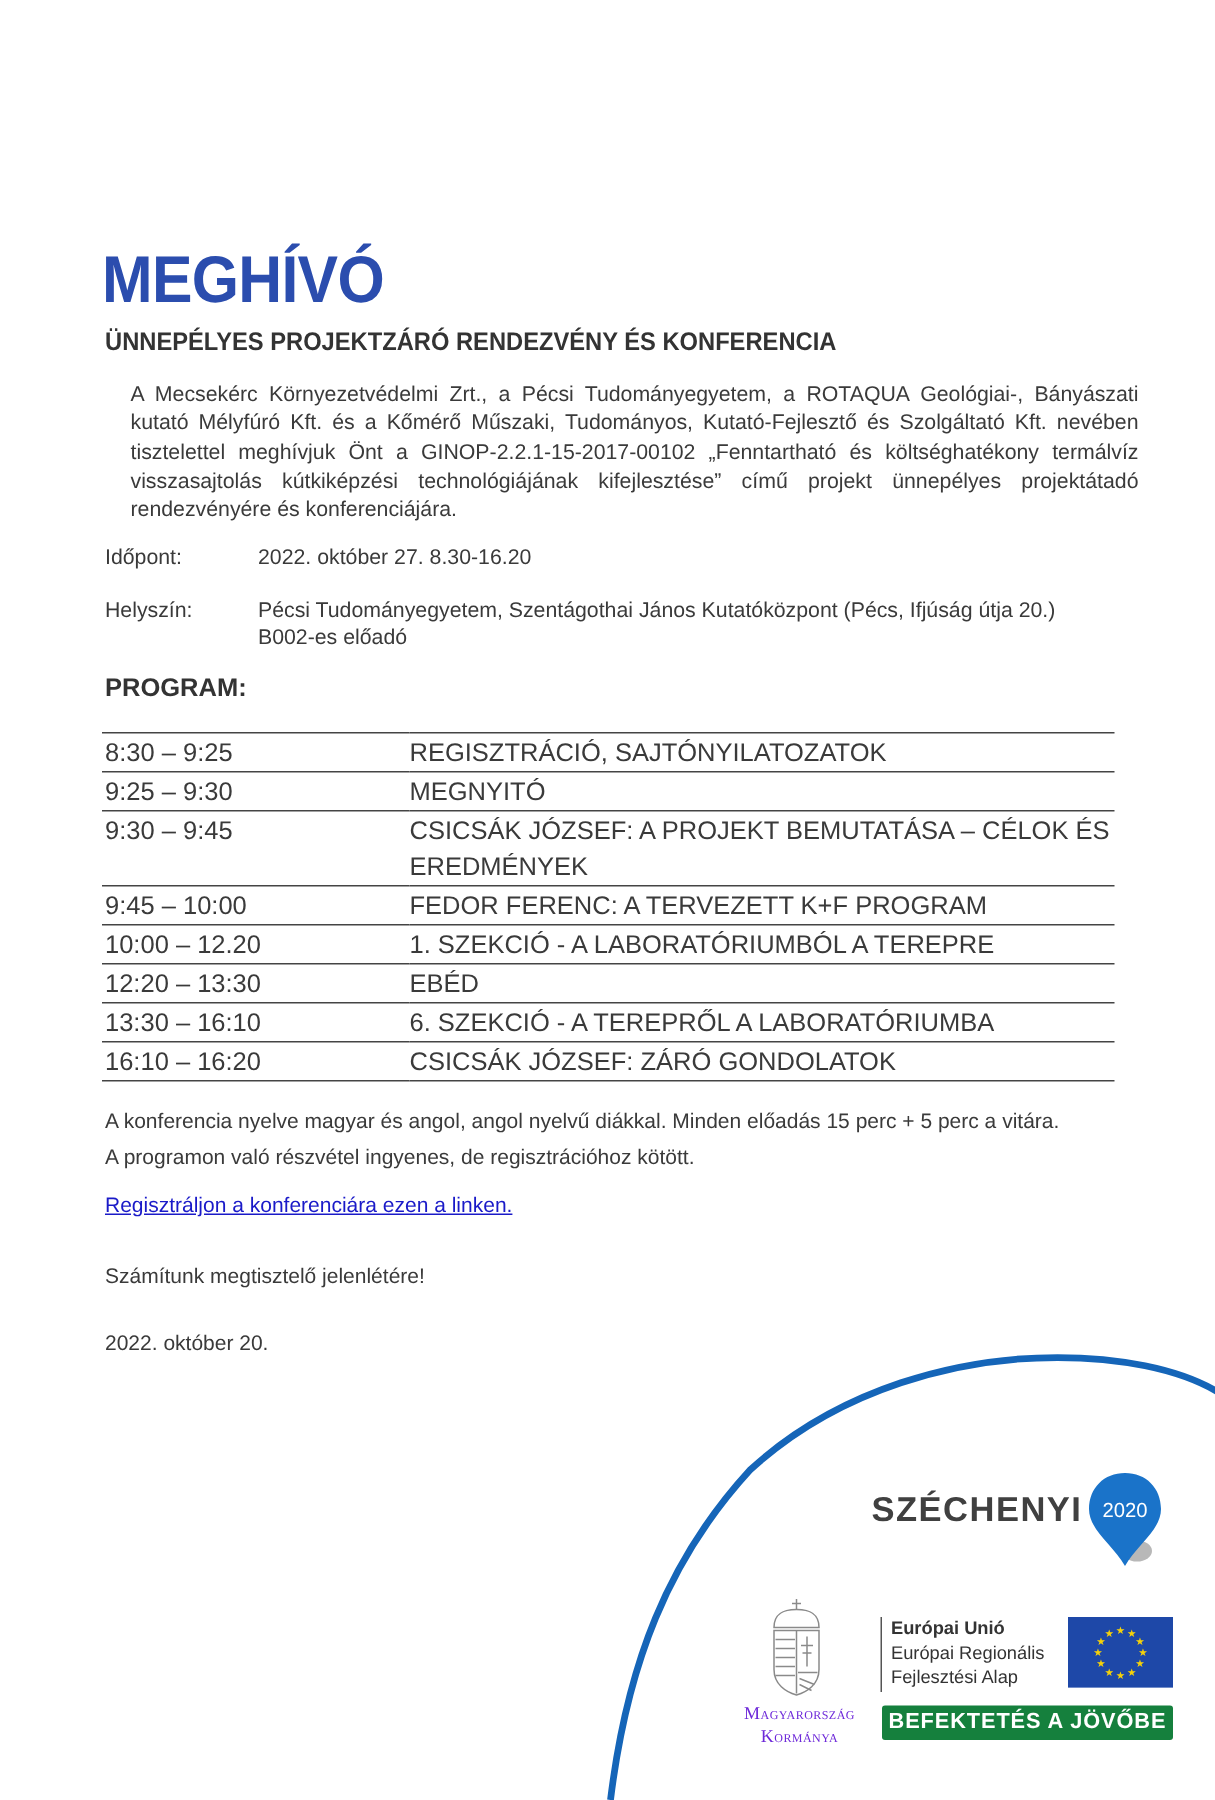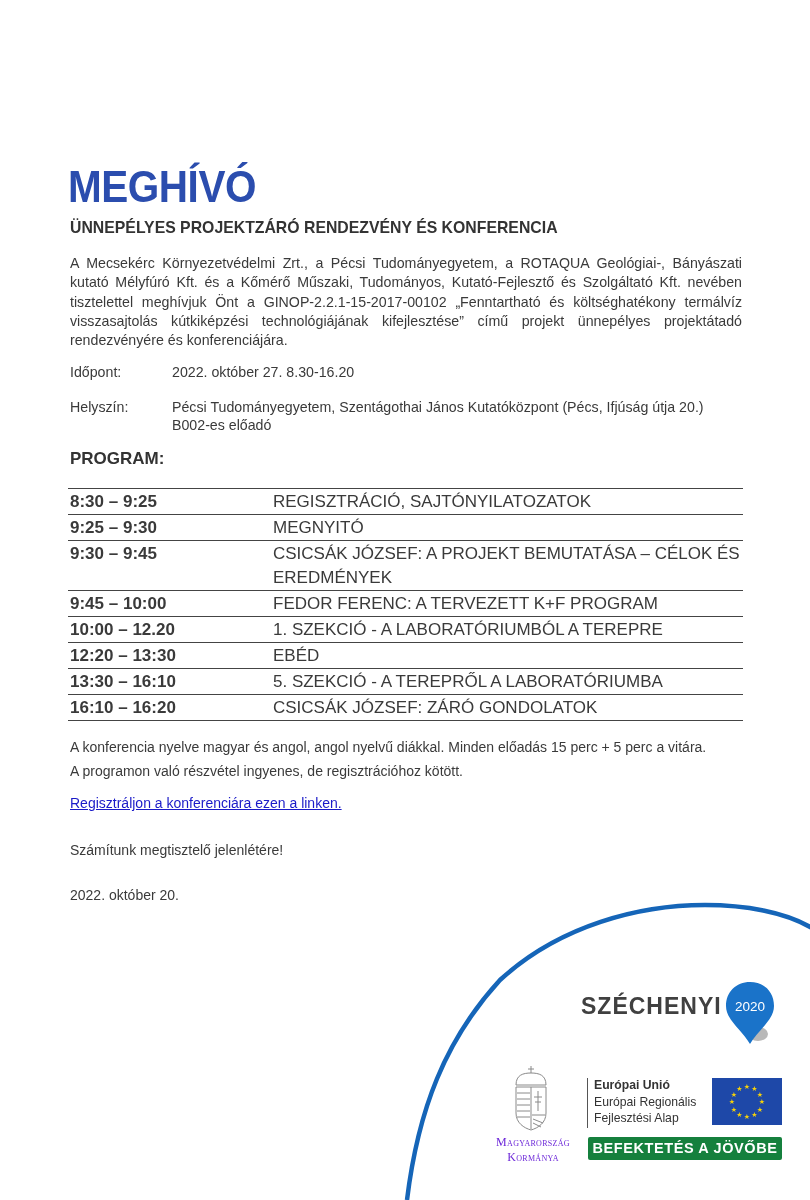--- a/index.html
+++ b/index.html
@@ -12,39 +12,39 @@
     .title {
       left: 68px; top: 162px; font-size: 44px; font-weight: bold;
       color: #2b4dae; letter-spacing: -0.5px; line-height: 50px;
       transform: scaleX(0.92); transform-origin: left;
     }
     .subtitle {
       left: 70px; top: 218px; font-size: 17px; font-weight: bold; color: #333;
       transform: scaleX(0.93); transform-origin: left; white-space: nowrap;
     }
     .intro {
-      left: 70px; top: 254px; width: 672px; font-size: 14.2px; line-height: 19.3px;
+      left: 87px; top: 254px; width: 672px; font-size: 14.2px; line-height: 19.3px;
       text-align: justify; color: #3a3a3a;
     }
     .label, .value { font-size: 14.2px; line-height: 19px; color: #3a3a3a; }
     .label { left: 70px; }
     .value { left: 172px; }
     .program-heading {
       left: 70px; top: 449px; font-size: 17px; font-weight: bold; color: #333;
     }
     .schedule {
       left: 68px; top: 488px; width: 675px;
       border-collapse: collapse;
     }
     .schedule td {
       border-top: 1.5px solid #444; padding: 0; vertical-align: top;
       font-size: 17px; line-height: 24px; color: #3a3a3a; padding-top: 1px; padding-bottom: 0px;
     }
     .schedule tr:last-child td { border-bottom: 1.5px solid #444; }
-    .schedule td.time { width: 203px; padding-left: 2px; font-weight: bold; }
+    .schedule td.time { width: 203px; padding-left: 2px; }
     .schedule td.desc { transform-origin: left; }
     .note { left: 70px; font-size: 14px; color: #3a3a3a; white-space: nowrap; }
     .link { left: 70px; font-size: 14px; color: #1a1ac8; text-decoration: underline; white-space: nowrap; cursor: pointer; }
     .arc-svg { left: 0; top: 0; width: 810px; height: 1200px; pointer-events: none; }
     .szechenyi {
       left: 581px; top: 993px; font-size: 23px; font-weight: bold; color: #404040; letter-spacing: 1px;
     }
     .pin { left: 724px; top: 980px; width: 52px; height: 66px; }
     .coat { left: 508px; top: 1065px; width: 46px; height: 66px; }
     .gov-text {
@@ -103,21 +103,21 @@
       <tr>
         <td class="time">10:00 – 12.20</td>
         <td class="desc">1. SZEKCIÓ - A LABORATÓRIUMBÓL A TEREPRE</td>
       </tr>
       <tr>
         <td class="time">12:20 – 13:30</td>
         <td class="desc">EBÉD</td>
       </tr>
       <tr>
         <td class="time">13:30 – 16:10</td>
-        <td class="desc">5. SZEKCIÓ - A TEREPRŐL A LABORATÓRIUMBA</td>
+        <td class="desc">6. SZEKCIÓ - A TEREPRŐL A LABORATÓRIUMBA</td>
       </tr>
       <tr>
         <td class="time">16:10 – 16:20</td>
         <td class="desc">CSICSÁK JÓZSEF: ZÁRÓ GONDOLATOK</td>
       </tr>
     </tbody>
 </table>
 
 <div class="abs note" style="top:739px;">A konferencia nyelve magyar és angol, angol nyelvű diákkal. Minden előadás 15 perc + 5 perc a vitára.</div>
 <div class="abs note" style="top:763px;">A programon való részvétel ingyenes, de regisztrációhoz kötött.</div>

